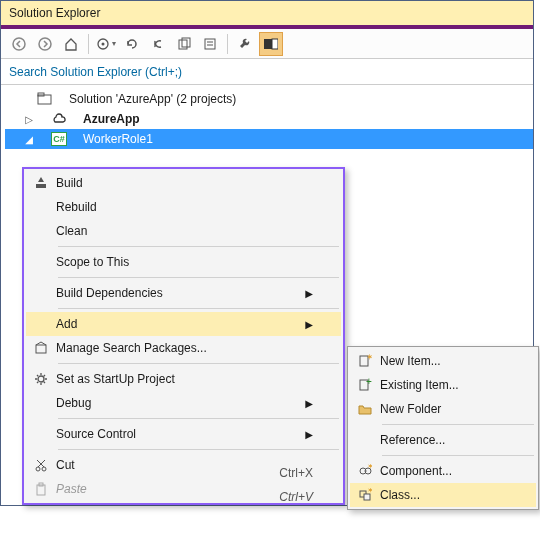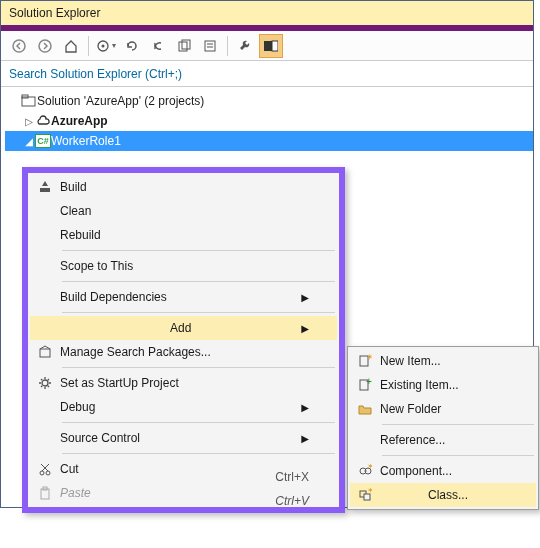--- a/index.html
+++ b/index.html
@@ -17,21 +17,21 @@
   .panel {
     border: 1px solid #4d6082;
     width: 534px;
     position: relative;
     background:#fff;
   }
   .title-bar {
     background: #fff0b3;
     padding: 5px 8px;
     font-size: 12px;
-    border-bottom: 6px solid #701a75;
+    border-bottom: 4px solid #701a75;
   }
   .toolbar {
     display: flex;
     align-items: center;
     height: 30px;
     padding: 0 6px;
     border-bottom: 1px solid #ccc;
     gap: 2px;
     background:#fcfcfc;
   }
@@ -53,21 +53,21 @@
   }
   .tree {
     padding: 4px 0 4px 4px;
     background:#fff;
   }
   .tree-row {
     display:flex;
     align-items:center;
     height:20px;
     padding-left:4px;
-    gap:0;
+    gap:16px;
     white-space:nowrap;
   }
   .tree-row.selected {
     background:#3399ff;
     color:#fff;
   }
   .arrow {
     width:12px;display:inline-block;text-align:center;color:#5a5a5a;font-size:10px;
   }
   .arrow.sel{color:#fff;}
@@ -77,21 +77,21 @@
     display:inline-flex;align-items:center;justify-content:center;
     width:16px;height:14px;border:1px solid #2e9f47;color:#2e9f47;
     font-size:9px;font-weight:bold;background:#fff;
   }
   .tree-row.selected .cs-badge{background:#fff;}
   .ctx-menu {
     position:absolute;
     left:22px; top:167px;
     width:323px;
     background:#f4f4f4;
-    border:6px solid #8b5cf6;
+    border:2px solid #8b5cf6;
     box-shadow: 3px 3px 6px rgba(0,0,0,0.25);
     padding:2px;
   }
   .ctx-menu2 {
     position:absolute;
     left:347px; top:346px;
     width:192px;
     background:#f4f4f4;
     border:1px solid #9c9c9c;
     box-shadow: 3px 3px 6px rgba(0,0,0,0.25);
@@ -103,21 +103,21 @@
     height:24px;
     padding:0 20px 0 0;
     position:relative;
   }
   .mi .ic {
     width:30px;display:flex;align-items:center;justify-content:center;color:#555;
   }
   .mi .lbl{flex:1;}
   .mi .sc{color:#555;padding-right:8px;margin-top:16px;}
   .mi .sub{padding-right:8px;font-size:10px;}
-  .mi.hi{background:#fdeeb3;text-align:center;}
+  .mi.hi{background:#fdeeb3;}
   .msep{height:1px;background:#d0d0d0;margin:3px 2px 3px 32px;}
   .mi.disabled{color:#9a9a9a;font-style:italic;}
   svg{display:block;}
 </style>
 </head>
 <body>
 
 <div class="panel">
   <div class="title-bar">Solution Explorer</div>
 
@@ -223,25 +223,25 @@
     <span class="ic">
         <svg width="14" height="14">
           <rect x="2" y="8" width="10" height="4" fill="#555"></rect>
           <path d="M7 1 L4 6 L10 6 Z" fill="#555"></path>
         </svg>
       </span>
     <span class="lbl">Build</span>
   </div>
   <div class="mi">
       <span class="ic"></span>
+      <span class="lbl">Rebuild</span>
+    </div>
+  <div class="mi">
+      <span class="ic"></span>
       <span class="lbl">Clean</span>
-    </div>
-  <div class="mi">
-      <span class="ic"></span>
-      <span class="lbl">Rebuild</span>
     </div>
   <div class="msep"></div>
   <div class="mi">
       <span class="ic"></span>
       <span class="lbl">Scope to This</span>
     </div>
   <div class="msep"></div>
   <div class="mi">
       <span class="ic"></span>
       <span class="lbl">Build Dependencies</span>

